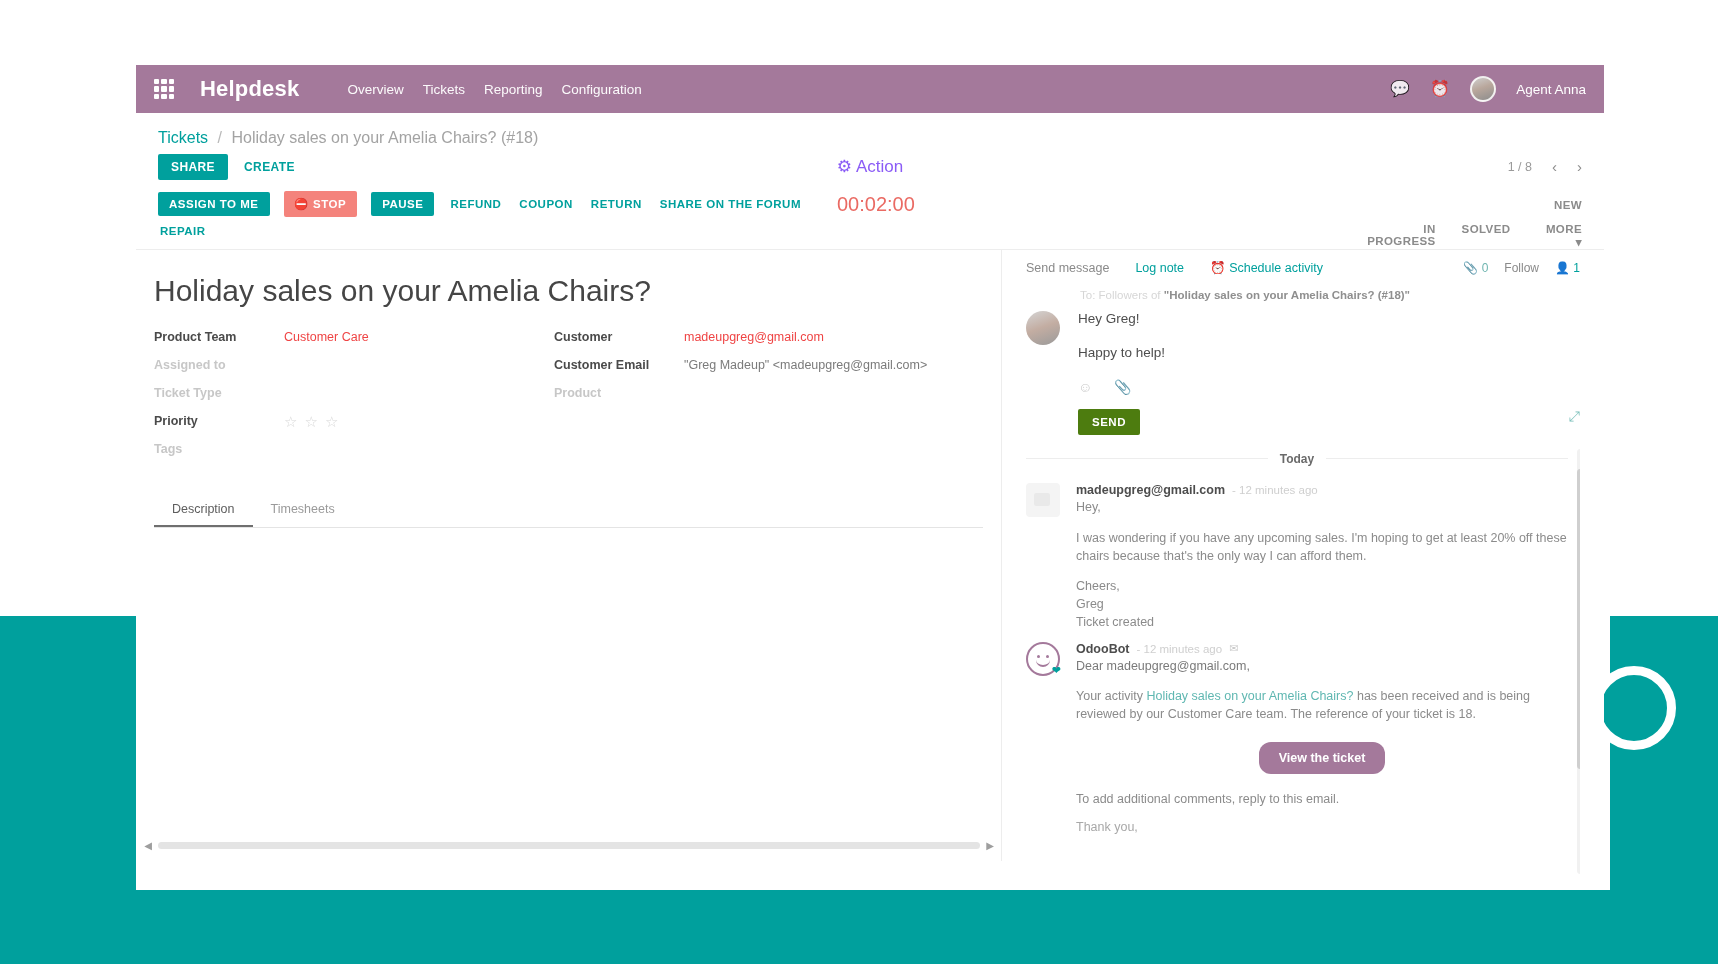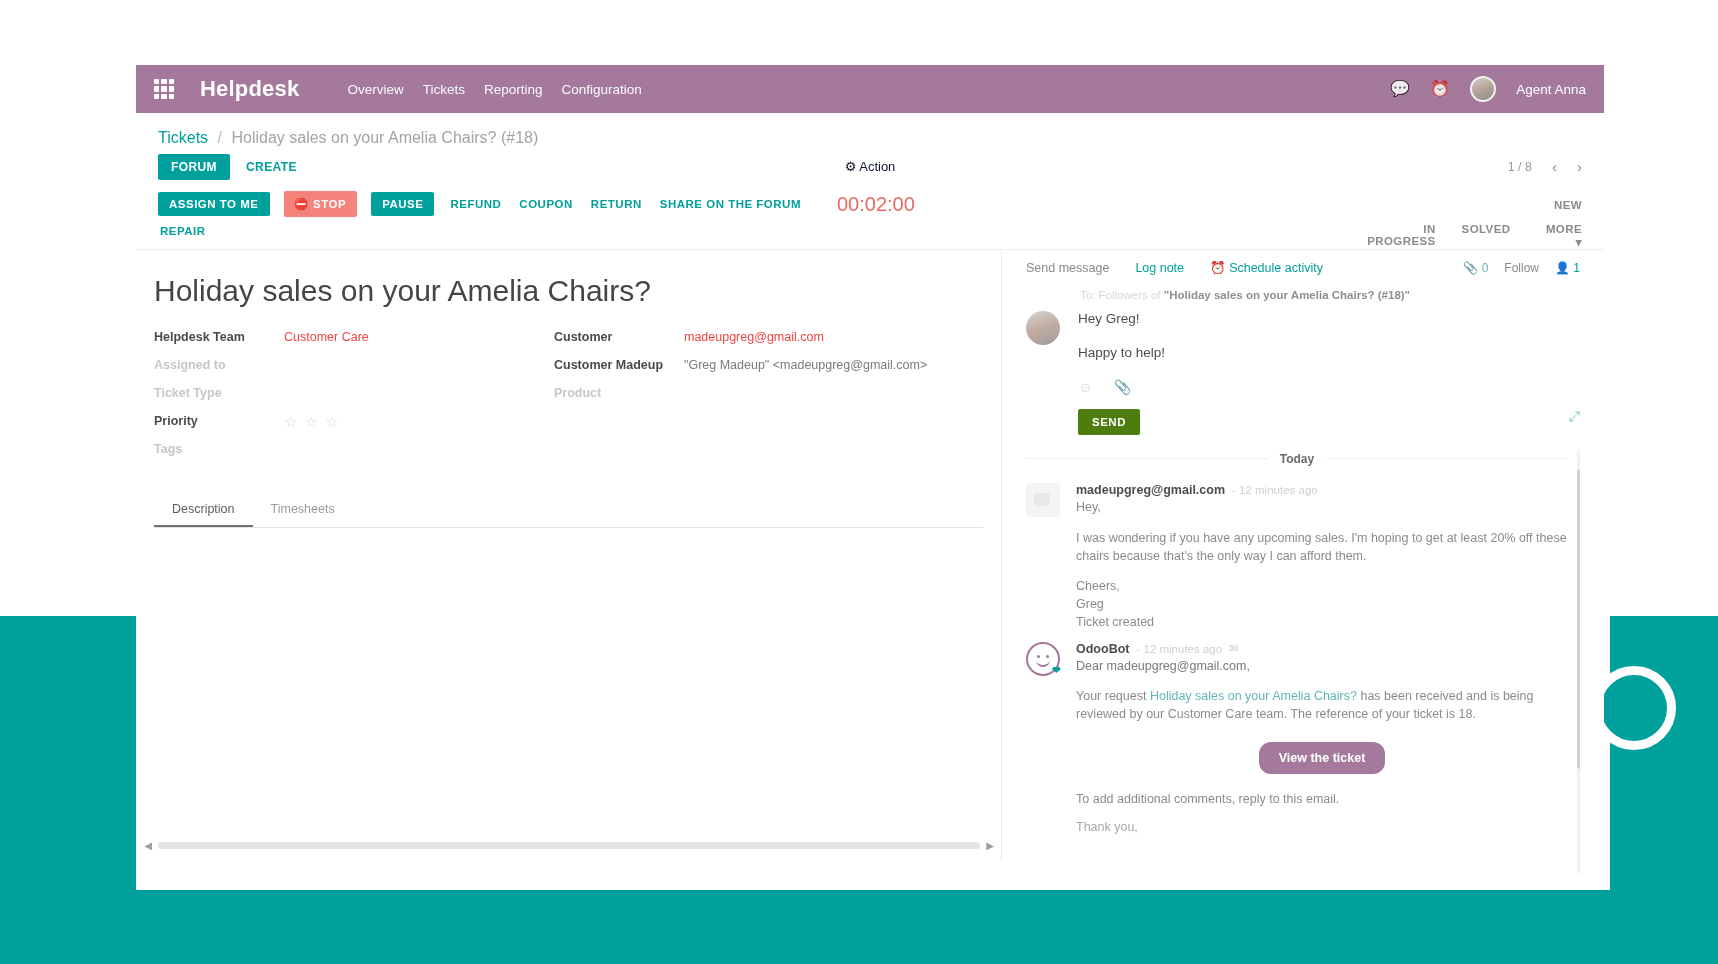--- a/index.html
+++ b/index.html
@@ -50,21 +50,21 @@
   .bc-sep { color:#b9b9b9; margin:0 5px; }
   .bc-cur { color:#a3a3a3; }
 
   
   .ctrlrow { position:relative; display:flex; align-items:center; padding:3px 22px 6px 22px; height:34px; }
   .btn-edit {
     background:#00A09D; color:#fff; font-size:12px; font-weight:bold; letter-spacing:.4px;
     padding:6px 13px; border-radius:2px; cursor:pointer;
   }
   .btn-create { color:#00A09D; font-size:12px; font-weight:bold; letter-spacing:.4px; margin-left:16px; cursor:pointer; }
-  .action-btn { position:absolute; left:50%; transform:translateX(-50%); color:#0f172a; font-size:13px; cursor:pointer; }
+  .action-btn { position:absolute; left:50%; transform:translateX(-50%); color:#8b5cf6; font-size:17px; cursor:pointer; }
   .pager { position:absolute; right:22px; display:flex; align-items:center; gap:20px; color:#9a9a9a; font-size:12.5px; }
   .pager .arrow { font-size:15px; color:#8c8c8c; cursor:pointer; }
 
   
   .statusrow { display:flex; padding:0 22px; border-bottom:1px solid #ededed; }
   .btnbox { flex:1; padding-top:6px; position:relative; }
   .btnline { display:flex; align-items:center; flex-wrap:wrap; gap:0 14px; }
   .b-solid { color:#fff; font-size:11.5px; font-weight:bold; letter-spacing:.5px; padding:6px 11px; border-radius:2px; cursor:pointer; }
   .b-teal { background:#00A09D; }
   .b-red  { background:#f4837c; }
@@ -205,21 +205,21 @@
       </div>
     </div>
 
     <div class="breadcrumb">
       <span class="bc-link">Tickets</span>
       <span class="bc-sep">/</span>
       <span class="bc-cur">Holiday sales on your Amelia Chairs? (#18)</span>
     </div>
 
     <div class="ctrlrow">
-      <div class="btn-edit">FORUM</div>
+      <div class="btn-edit">SHARE</div>
       <div class="btn-create">CREATE</div>
       <div class="action-btn">
         <span>⚙</span>
         <span>Action</span>
       </div>
       <div class="pager">
         <span>1 / 8</span>
         <span class="arrow">‹</span>
         <span class="arrow">›</span>
       </div>
@@ -262,21 +262,21 @@
     <div class="split">
 
       <div class="left">
         <div class="sheet">
           <div class="ticket-title">Holiday sales on your Amelia Chairs?</div>
 
           <div class="fields">
             <div class="col col-a">
 
               <div class="frow">
-                <span class="flabel">Helpdesk Team</span>
+                <span class="flabel">Product Team</span>
                 <span class="fval teal">Customer Care</span>
               </div>
 
               <div class="frow">
                 <span class="flabel muted">Assigned to</span>
                 <span class="fval"></span>
               </div>
 
               <div class="frow">
                 <span class="flabel muted">Ticket Type</span>
@@ -297,21 +297,21 @@
                 <span class="fval"></span>
               </div>
             </div>
 
             <div class="col col-b">
               <div class="frow">
                 <span class="flabel">Customer</span>
                 <span class="fval teal">madeupgreg@gmail.com</span>
               </div>
               <div class="frow">
-                <span class="flabel">Customer Madeup</span>
+                <span class="flabel">Customer Email</span>
                 <span class="fval">"Greg Madeup" &lt;madeupgreg@gmail.com&gt;</span>
               </div>
               <div class="frow">
                 <span class="flabel muted">Product</span>
                 <span class="fval"></span>
               </div>
             </div>
           </div>
 
           <div class="tabs">
@@ -407,21 +407,21 @@
                 </div>
               </div>
               <div class="post-main">
                 <div class="post-head">
                   <span class="author">OdooBot</span>
                   <span class="when">- 12 minutes ago</span>
                   <span class="env">✉</span>
                 </div>
                 <div class="ptxt dark">Dear madeupgreg@gmail.com,</div>
                 <div class="pgap"></div>
-                <div class="ptxt"><span>Your request </span><span class="plink">Holiday sales on your Amelia Chairs?</span><span> has been received and is being reviewed by our Customer Care team. The reference of your ticket is 18.</span></div>
+                <div class="ptxt"><span>Your activity </span><span class="plink">Holiday sales on your Amelia Chairs?</span><span> has been received and is being reviewed by our Customer Care team. The reference of your ticket is 18.</span></div>
                 <div class="view-ticket">View the ticket</div>
                 <div class="center-note">To add additional comments, reply to this email.</div>
                 <div class="thanks">Thank you,</div>
               </div>
             </div>
 
             <div class="vscroll">
 
               <div class="vthumb"></div>
 

